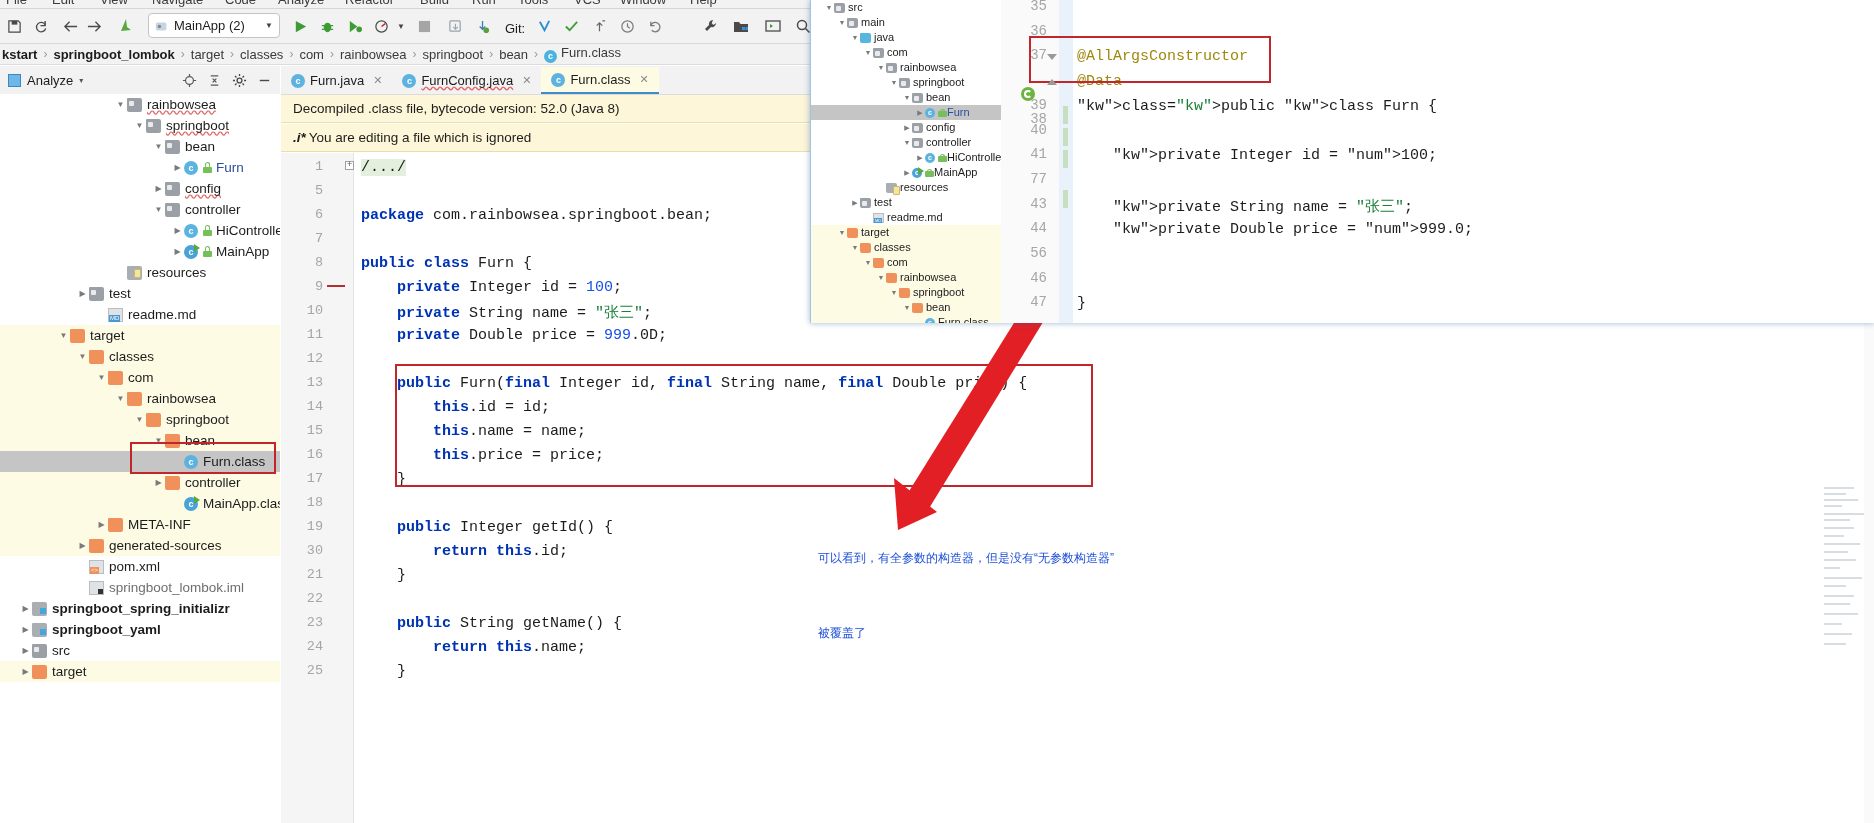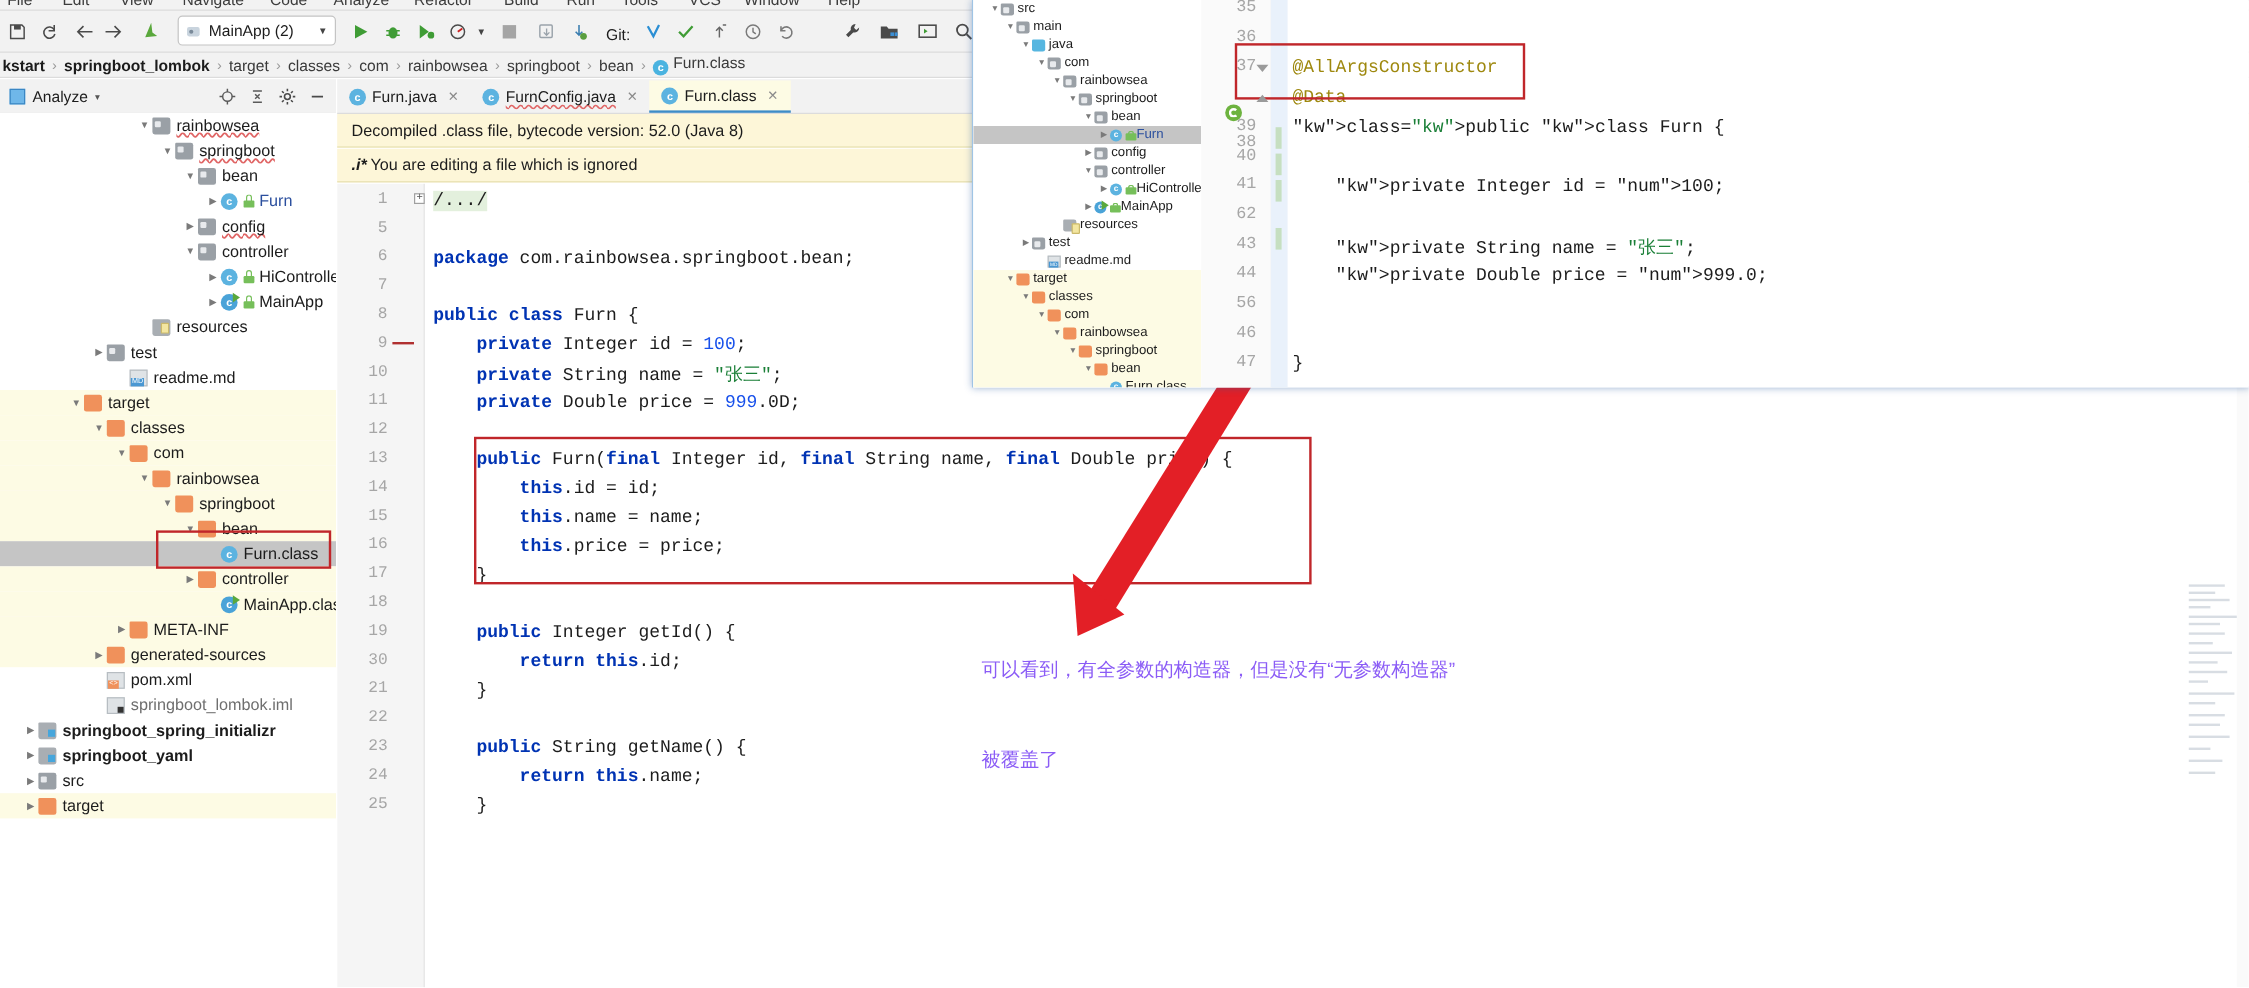--- a/index.html
+++ b/index.html
@@ -118,21 +118,21 @@
 
   
   .minimap{position:absolute;right:0;top:330px;width:58px;height:175px;overflow:hidden;opacity:.55;}
   .minimap i{position:absolute;height:2px;background:#b9c2cc;display:block;}
   .vscroll{position:absolute;right:0;top:153px;width:10px;bottom:0;background:#fafafa;}
 
   
   .redbox{position:absolute;border:2px solid #c0262a;box-sizing:border-box;pointer-events:none;}
 
   
-  .anno{position:absolute;color:#8b5cf6;font-size:16px;line-height:25px;white-space:pre;
+  .anno{position:absolute;color:#1d4ed8;font-size:12px;line-height:25px;white-space:pre;
         font-family:"Liberation Sans","DejaVu Sans",sans-serif;}
 
   
   .overlay{position:absolute;left:810px;top:0;width:1064px;height:323px;background:#fff;
            box-shadow:0 0 6px rgba(40,90,160,.45);overflow:hidden;
            border-left:1px solid #9fc4e5;}
   .ov-tree{position:absolute;left:0;top:0;width:190px;height:323px;background:#fff;
            font-size:11px;color:#1c1c1c;overflow:hidden;}
   .ov-tree .row{height:15px;line-height:15px;font-size:11px;}
   .ov-tree .tw{width:10px;font-size:7px;}
@@ -901,21 +901,21 @@
         </div>
       </div>
     <div class="ov-gutter" id="ovgutter">
         <div class="ln" style="top: -2px;">35</div>
         <div class="ln" style="top: 22.7px;">36</div>
         <div class="ln" style="top: 47.4px;">37</div>
         <div class="ln" style="top: 72.1px; margin-top: 39px;">38</div>
         <div class="ln" style="top: 96.8px;">39</div>
         <div class="ln" style="top: 121.5px;">40</div>
         <div class="ln" style="top: 146.2px;">41</div>
-        <div class="ln" style="top: 170.9px;">62</div>
+        <div class="ln" style="top: 170.9px;">77</div>
         <div class="ln" style="top: 195.6px;">43</div>
         <div class="ln" style="top: 220.3px;">44</div>
         <div class="ln" style="top: 245px;">56</div>
         <div class="ln" style="top: 269.7px;">46</div>
         <div class="ln" style="top: 294.4px;">47</div>
       </div>
     <div class="ov-strip"></div>
     <div class="gmark" style="top:106px"></div>
     <div class="gmark" style="top:128px"></div>
     <div class="gmark" style="top:150px"></div>

